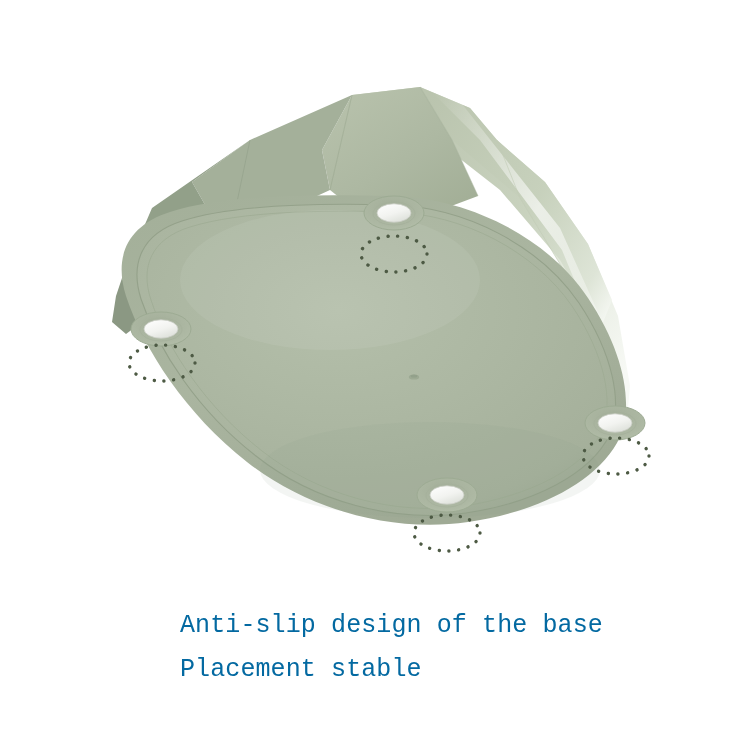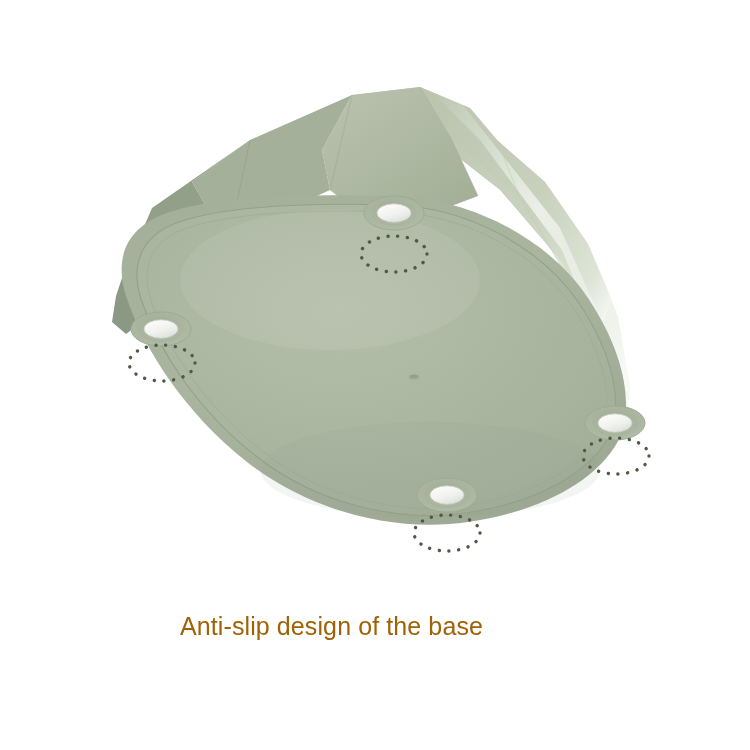--- a/index.html
+++ b/index.html
@@ -31,24 +31,24 @@
   }
 
   #caption-block {
     position: absolute;
     left: 180px;
     top: 604px;
     width: 540px;
   }
 
   .caption-line {
-    font-family: Liberation Sans, sans-serif;
+    font-family: Liberation Mono, monospace;
     font-size: 25px;
     line-height: 44px;
-    color: #a16207;
+    color: #0369a1;
     letter-spacing: 0.1px;
     white-space: nowrap;
   }
 </style>
 </head>
 <body>
 
 <div id="stage">
 
   <div id="product-figure">
@@ -280,15 +280,16 @@
         <ellipse cx="162" cy="363" rx="33" ry="18"></ellipse>
         <ellipse cx="616" cy="456" rx="33" ry="18"></ellipse>
         <ellipse cx="447" cy="533" rx="33" ry="18"></ellipse>
       </g>
 
     </svg>
   </div>
 
   <div id="caption-block">
     <div class="caption-line">Anti-slip design of the base</div>
+    <div class="caption-line">Placement stable</div>
   </div>
 
 </div>
 
 </body></html>

